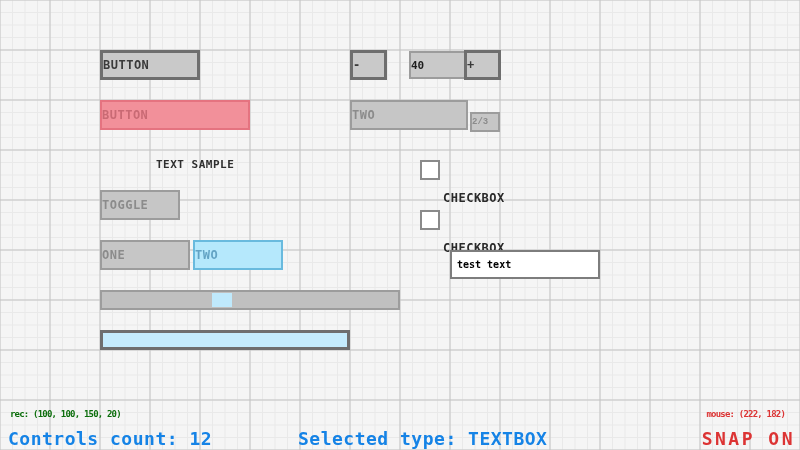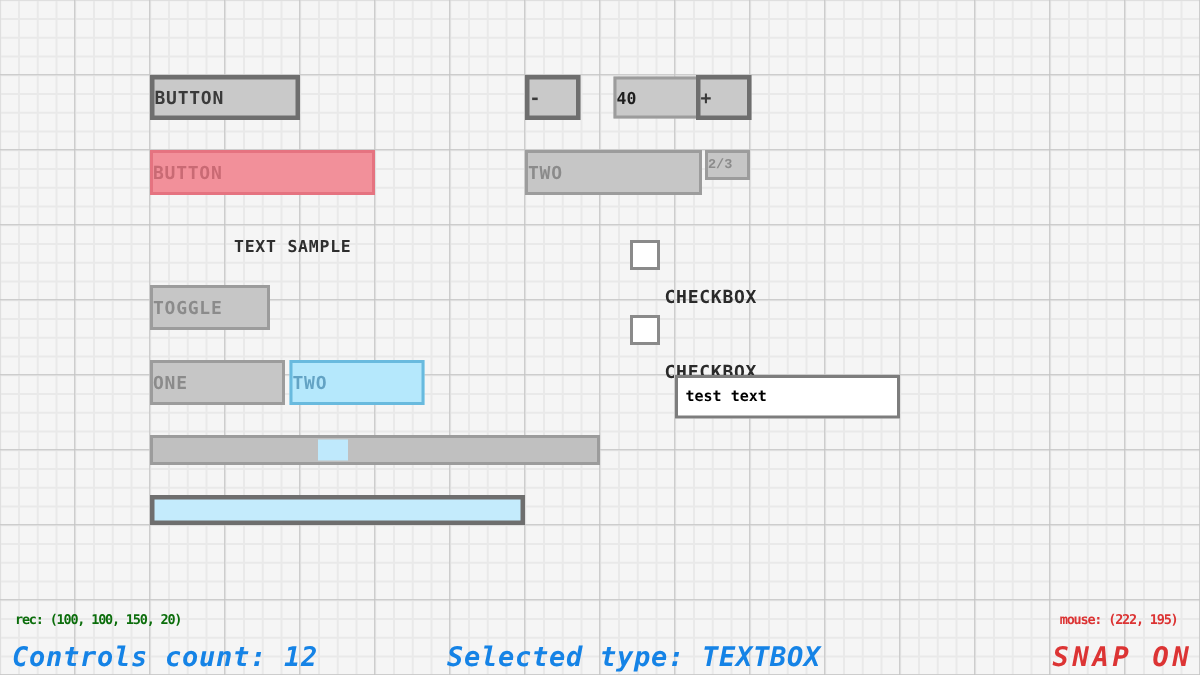--- a/index.html
+++ b/index.html
@@ -31,21 +31,21 @@
   .progress{border:3px solid #6e6e6e;background:#c4ebfc;}
   .spin-val{background:#c9c9c9;border:2px solid #9c9c9c;color:#1e1e1e;font-size:11px;}
   .badge{background:#c6c6c6;border:2px solid #9c9c9c;color:#8b8b8b;font-size:9px;letter-spacing:0;}
   .cbbox{background:#ffffff;border:2px solid #8a8a8a;}
   .cblabel{position:absolute;color:#2a2a2a;font-size:12px;letter-spacing:0.5px;line-height:20px;margin-top:28px;}
   .textbox{position:absolute;box-sizing:border-box;background:#ffffff;border:2px solid #7d7d7d;
     font-family:"DejaVu Sans Mono",monospace;font-weight:bold;font-size:10px;color:#000;
     padding:0 16px 0 5px;outline:none;}
   .stat{position:absolute;white-space:nowrap;}
   .small{font-size:9px;letter-spacing:-0.8px;}
-  .big{font-size:18px;letter-spacing:0.5px;font-style:italic;}
+  .big{font-size:18px;letter-spacing:0.5px;}
   .green{color:#0c6e0c;}
   .blue{color:#1583e6;}
   .red{color:#dc3434;}
   .snap{letter-spacing:2.5px;}
 </style>
 </head>
 <body>
 
 <div class="canvas">
 
@@ -84,32 +84,32 @@
   <div class="ctl spin-val" style="left:389px;top:51px;width:73px;height:28px;margin-left:20px;">
     <span>40</span>
   </div>
   <div class="ctl btn" style="left:464px;top:50px;width:37px;height:30px;">
     <span class="lbl">+</span>
   </div>
 
   <div class="ctl flat" style="left:350px;top:100px;width:118px;height:30px;">
     <span class="lbl">TWO</span>
   </div>
-  <div class="ctl badge" style="left:470px;top:100px;width:30px;height:20px;font-family:Liberation Mono, monospace;">
+  <div class="ctl badge" style="left:470px;top:112px;width:30px;height:20px;font-family:Liberation Mono, monospace;">
     <span>2/3</span>
   </div>
 
   <div class="ctl cbbox" style="left:420px;top:160px;width:20px;height:20px;"></div>
   <span class="cblabel" style="left:443px;top:160px;">CHECKBOX</span>
 
   <div class="ctl cbbox" style="left:420px;top:210px;width:20px;height:20px;"></div>
   <span class="cblabel" style="left:443px;top:210px;">CHECKBOX</span>
 
   <input class="textbox" style="left: 450px; top: 250px; width: 150px; height: 29px;" value="test text">
 
   <span class="stat small green" style="left:10px;top:409px;">rec: (100, 100, 150, 20)</span>
-  <span class="stat small red" style="right:15px;top:409px;text-align:right;">mouse: (222, 195)</span>
+  <span class="stat small red" style="right:15px;top:409px;text-align:right;">mouse: (222, 182)</span>
 
   <span class="stat big blue" style="left:8px;top:428px;">Controls count: 12</span>
   <span class="stat big blue" style="left:298px;top:428px;">Selected type: TEXTBOX</span>
   <span class="stat big red snap" style="right:5px;top:428px;text-align:right;">SNAP ON</span>
 
 </div>
 
 </body></html>

